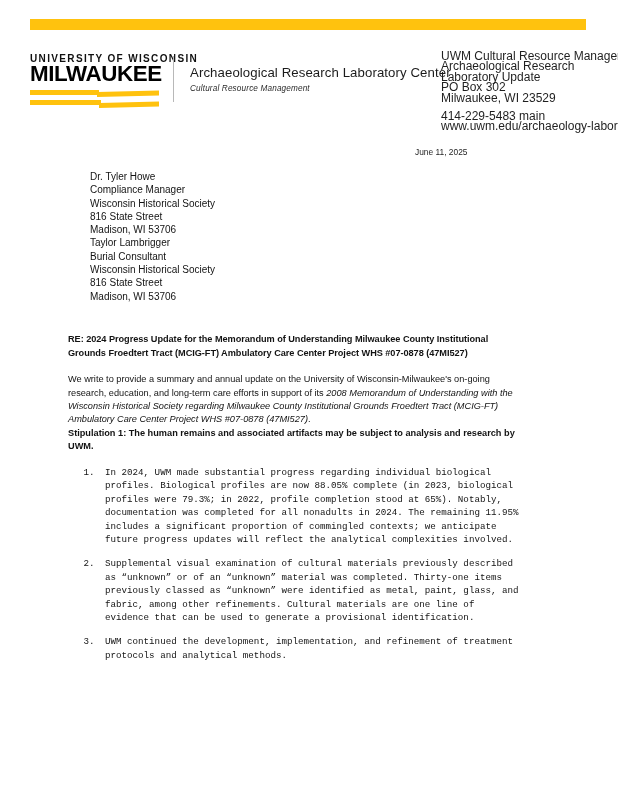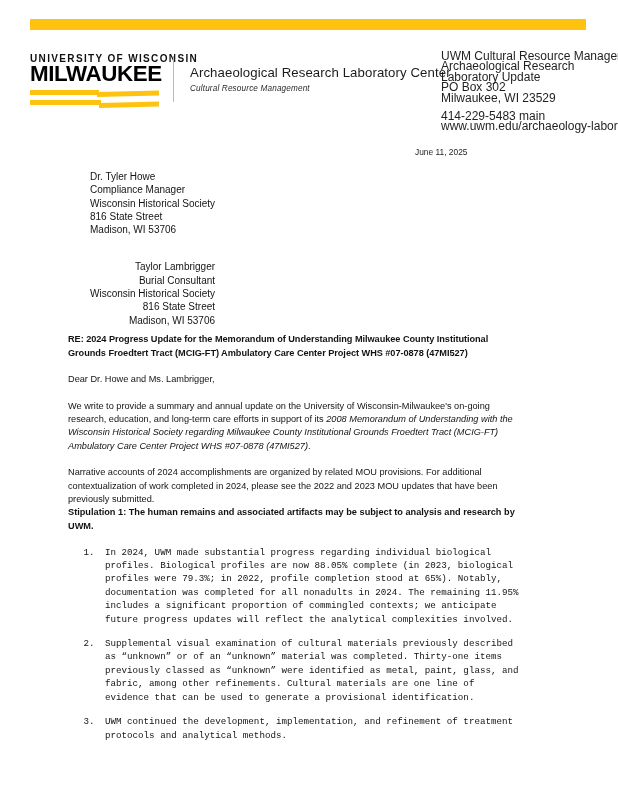--- a/index.html
+++ b/index.html
@@ -139,21 +139,21 @@
 
   
   .recipients {
     position: absolute;
     left: 90px;
     top: 170px;
     font-size: 10px;
     line-height: 13.3px;
     color: #131313;
   }
-  .recipient-block + .recipient-block { margin-top: 24px; text-align: right; }
+  .recipient-block + .recipient-block { margin-top: 0; }
   .rcpt-line { white-space: nowrap; }
 
   
   .body-col {
     position: absolute;
     left: 68px;
     top: 333px;
     width: 452px;
     font-size: 9.2px;
     line-height: 13.4px;
@@ -243,25 +243,23 @@
       <div class="rcpt-line">Wisconsin Historical Society</div>
       <div class="rcpt-line">816 State Street</div>
       <div class="rcpt-line">Madison, WI 53706</div>
     </div>
   </div>
 
   <div class="body-col">
 
     <div class="subject">RE: 2024 Progress Update for the Memorandum of Understanding Milwaukee County Institutional Grounds Froedtert Tract (MCIG-FT) Ambulatory Care Center Project WHS #07-0878 (47MI527)</div>
 
-    <div class="salutation">Dear Dr. Howe and Ms. Lambrigger,</div>
 
     <p class="para"><span>We write to provide a summary and annual update on the University of Wisconsin-Milwaukee's on-going research, education, and long-term care efforts in support of its </span><i>2008 Memorandum of Understanding with the Wisconsin Historical Society regarding Milwaukee County Institutional Grounds Froedtert Tract (MCIG-FT) Ambulatory Care Center Project WHS #07-0878 (47MI527)</i><span>.</span></p>
 
-    <p class="para">Narrative accounts of 2024 accomplishments are organized by related MOU provisions. For additional contextualization of work completed in 2024, please see the 2022 and 2023 MOU updates that have been previously submitted.</p>
 
     <div class="stip-head">Stipulation 1: The human remains and associated artifacts may be subject to analysis and research by UWM.</div>
 
     <ol class="items">
       <li>In 2024, UWM made substantial progress regarding individual biological profiles. Biological profiles are now 88.05% complete (in 2023, biological profiles were 79.3%; in 2022, profile completion stood at 65%). Notably, documentation was completed for all nonadults in 2024. The remaining 11.95% includes a significant proportion of commingled contexts; we anticipate future progress updates will reflect the analytical complexities involved.</li>
       <li>Supplemental visual examination of cultural materials previously described as “unknown” or of an “unknown” material was completed. Thirty-one items previously classed as “unknown” were identified as metal, paint, glass, and fabric, among other refinements. Cultural materials are one line of evidence that can be used to generate a provisional identification.</li>
       <li>UWM continued the development, implementation, and refinement of treatment protocols and analytical methods.</li>
     </ol>
 
   </div>

